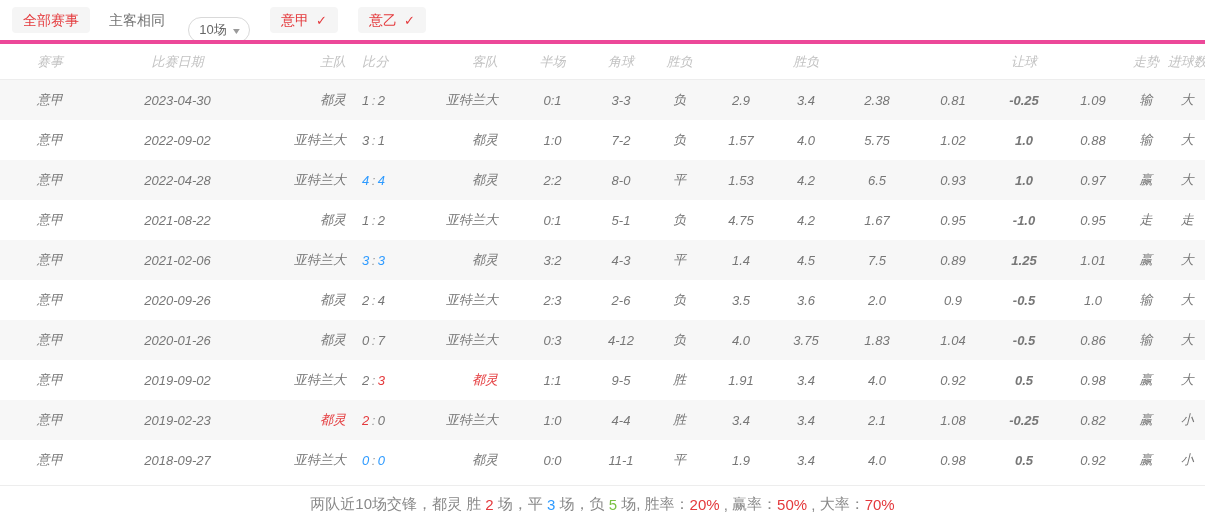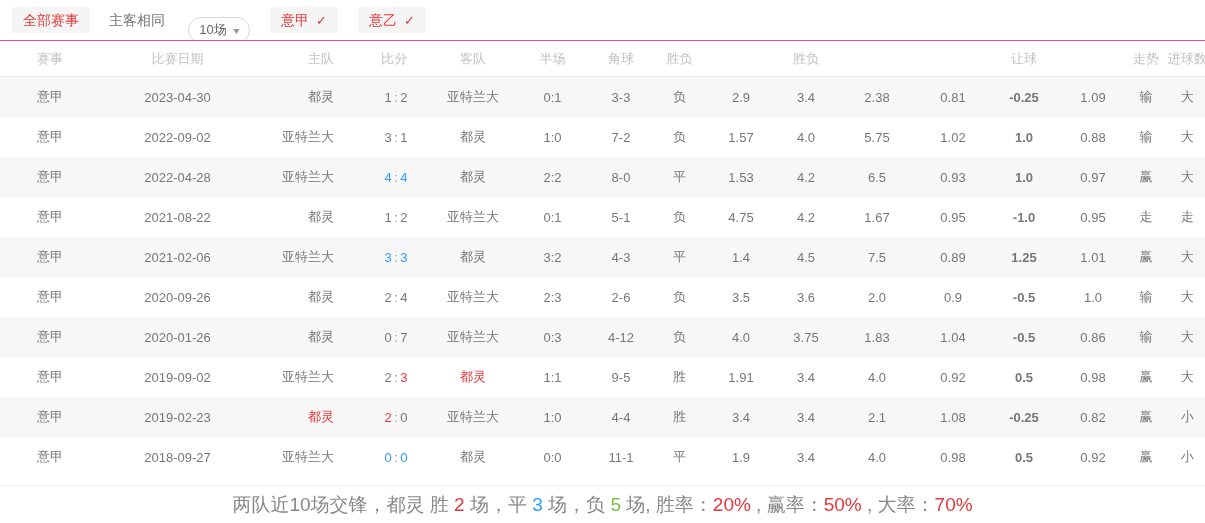--- a/index.html
+++ b/index.html
@@ -78,21 +78,22 @@
     margin-left: 7px;
     font-size: 10px;
     color: #9a9a9a;
     transform: scaleX(1.35);
     display: inline-block;
   }
 
   
   .table-wrap {
     position: relative;
-    border-top: 1px solid #ec4899;
+    border-top: 4px solid #ec4899;
+    font-style: italic;
   }
   table.match {
     width: 1194px;
     border-collapse: collapse;
     table-layout: fixed;
     border-right: 1px solid #ececec;
   }
   table.match th {
     font-weight: normal;
     color: #c2c2c2;
@@ -113,37 +114,37 @@
   table.match tbody tr:nth-child(odd) td { background: #f7f7f7; }
   table.match tbody tr:nth-child(even) td { background: #ffffff; }
 
   .c-center { text-align: center; }
 
   
   .match-cell {
     display: flex;
     align-items: center;
     justify-content: center;
-    gap: 16px;
+    gap: 4px;
   }
   .team-home {
     width: 86px;
     text-align: right;
     padding-right: 12px;
     box-sizing: border-box;
   }
   .team-away {
     width: 86px;
-    text-align: center;
+    text-align: right;
     padding-left: 12px;
     box-sizing: border-box;
   }
   .score {
     width: 46px;
-    text-align: right;
+    text-align: left;
     letter-spacing: 0.5px;
   }
   .score .sep { color: #999999; padding: 0 2px; }
 
   
   .t-red    { color: #e4393c; }
   .t-green  { color: #7ac143; }
   .t-blue   { color: #2f9bff; }
   .t-gray   { color: #777777; }
   .t-mid    { color: #888888; }
@@ -156,21 +157,21 @@
     position: absolute;
     left: 0;
     bottom: 0;
     width: 1205px;
     height: 38px;
     display: flex;
     align-items: center;
     justify-content: center;
     border-top: 1px solid #ededed;
     background: #ffffff;
-    font-size: 19px;
+    font-size: 15px;
     color: #888888;
     box-sizing: border-box;
   }
   .footer span { white-space: pre; }
 </style>
 </head>
 <body>
 
 <div class="toolbar">
   <div class="chip">

